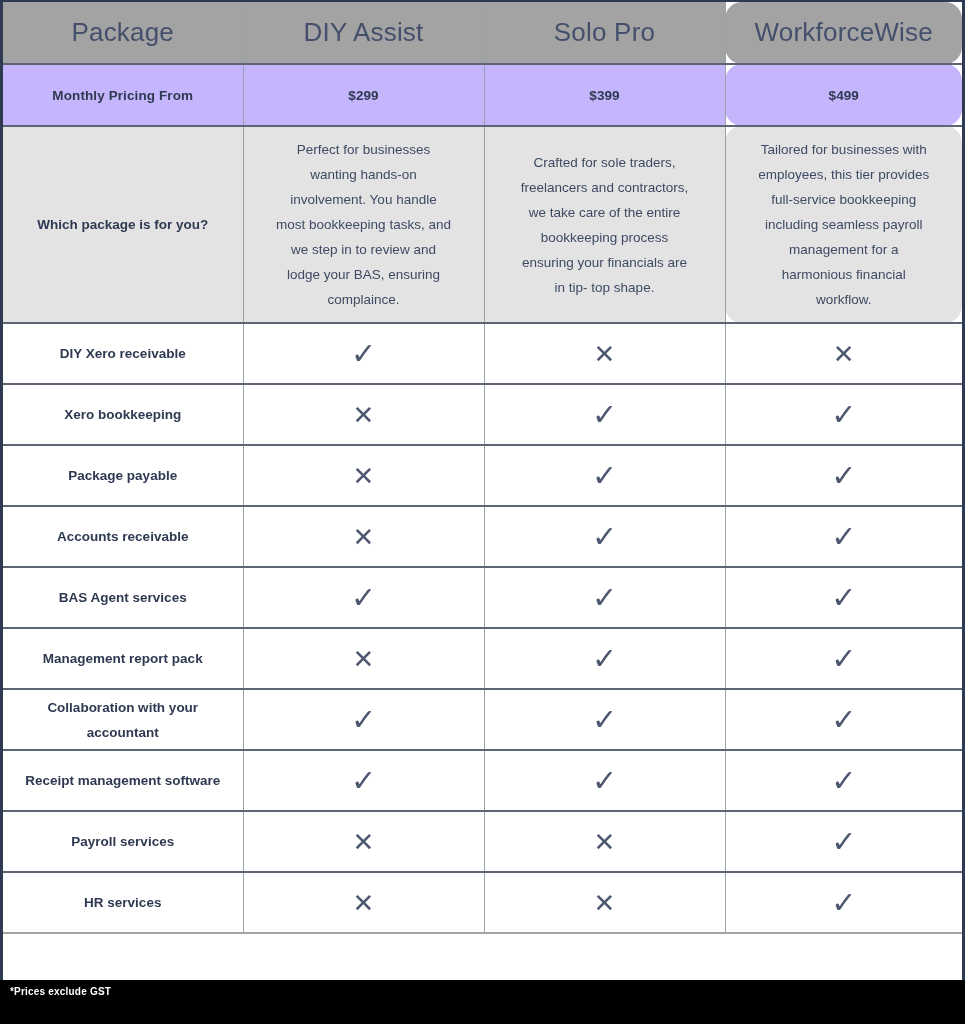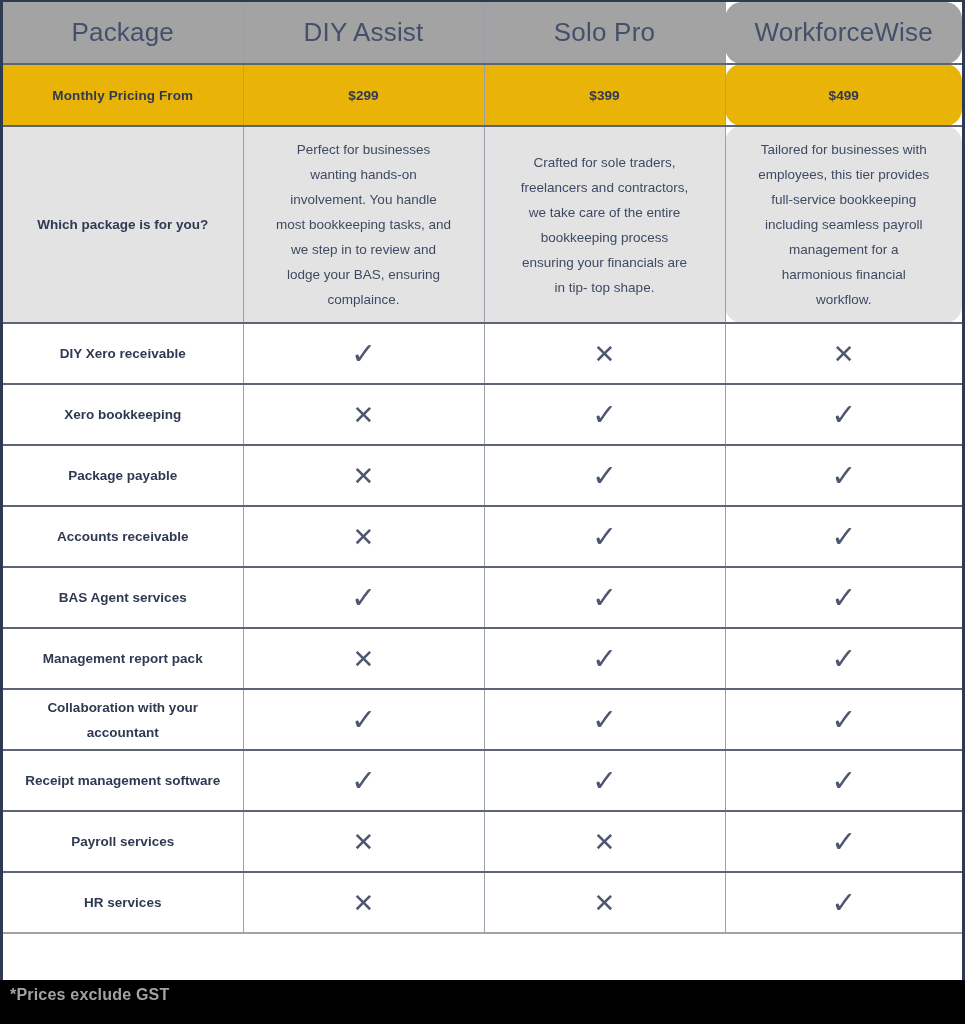--- a/index.html
+++ b/index.html
@@ -69,21 +69,21 @@
     height: 62px;
     font-weight: 400;
     font-size: 26px;
     letter-spacing: 0.2px;
     color: #44506b;
     border-bottom: 2px solid #5d6574;
   }
 
   
   tr.price-row td {
-    background: #eab308;
+    background: #c4b5fd;
     height: 62px;
     font-size: 13.5px;
     font-weight: 700;
     letter-spacing: 0.1px;
     color: #2f3a52;
   }
 
   
   tr.desc-row td {
     background: #e3e3e3;
@@ -128,24 +128,24 @@
   }
   .mark.cross {
     font-size: 26px;
   }
 
   
   .footnote {
     position: absolute;
     left: 10px;
     top: 986px;
-    font-size: 16px;
+    font-size: 10px;
     font-weight: 700;
     letter-spacing: 0.2px;
-    color: #a3a3a3;
+    color: #ffffff;
     white-space: nowrap;
   }
 </style>
 </head>
 <body>
 
 <div class="page">
 
   <div class="table-wrap">
     <table class="compare">

